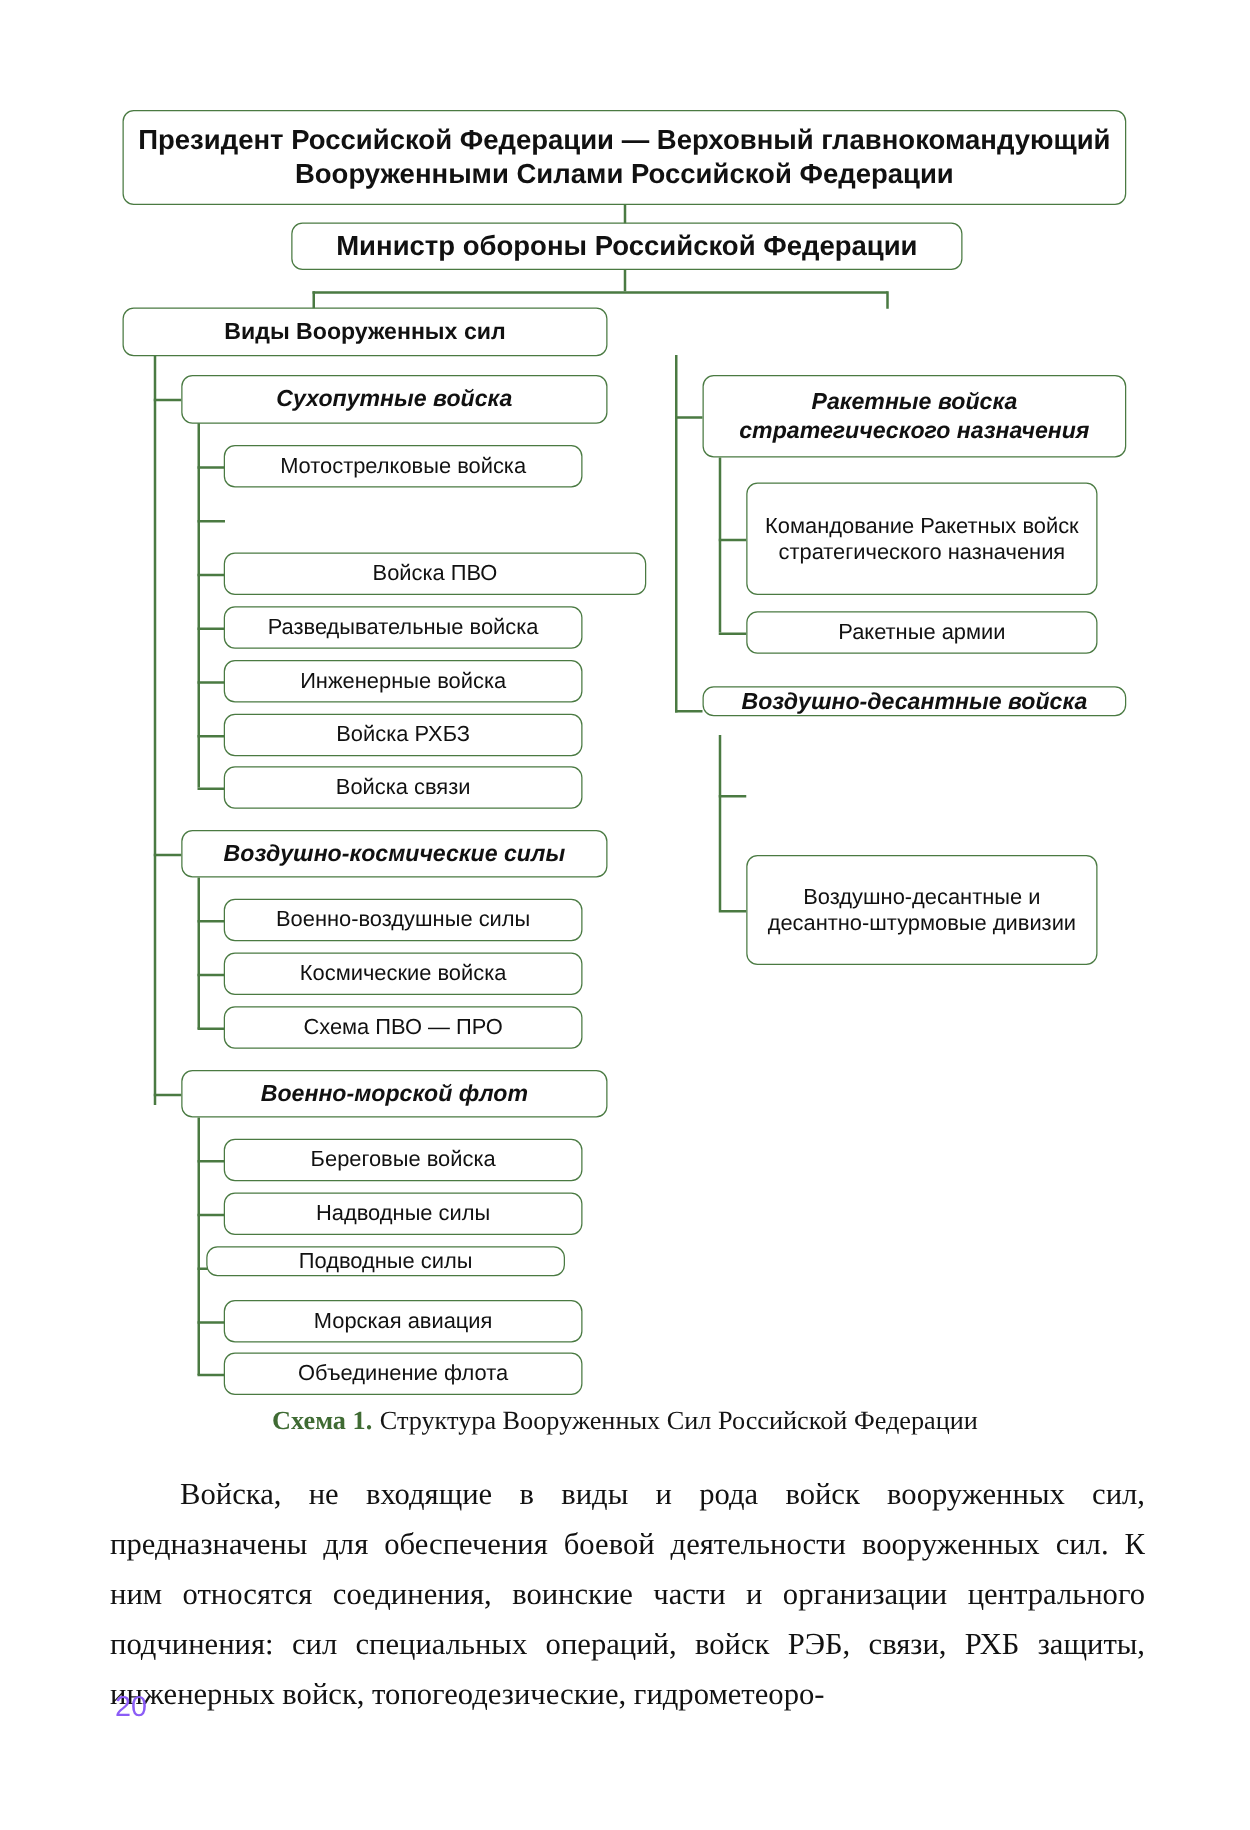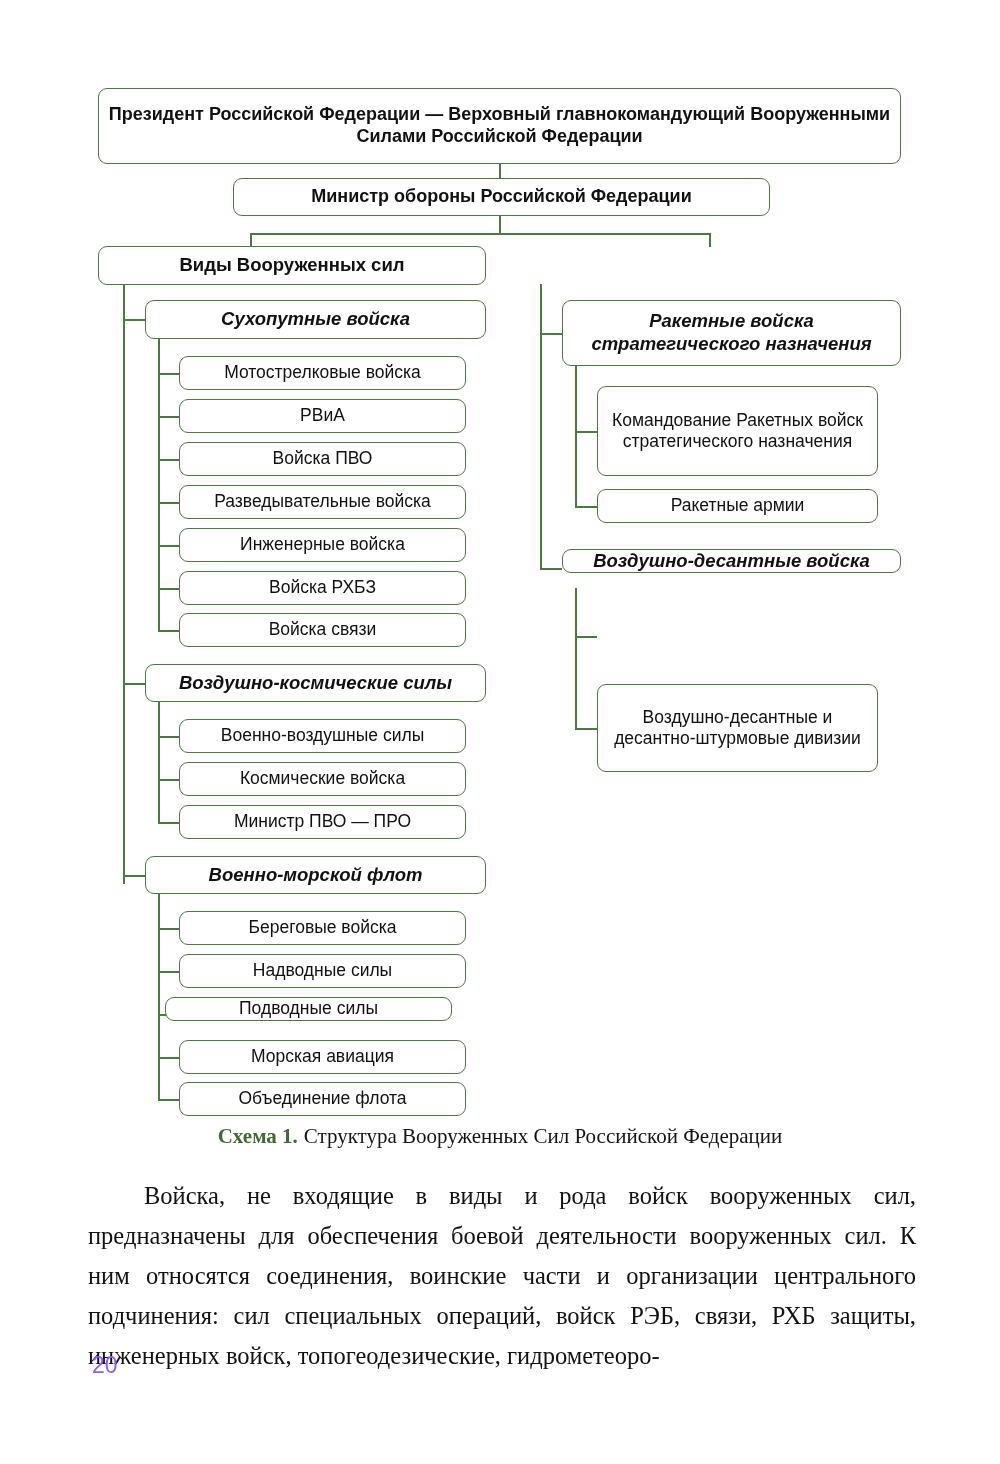--- a/index.html
+++ b/index.html
@@ -27,21 +27,21 @@
     align-items:center;
     justify-content:center;
     text-align:center;
     line-height:1.22;
     color:#111111;
     z-index:3;
     padding:2px 8px;
   }
   .node span{display:block;width:100%;}
 
-  .lvl1{font-weight:bold;font-size:18px;}
+  .lvl1{font-weight:bold;font-size:22px;}
   .lvl2{font-weight:bold;font-size:18.5px;}
   .branch{font-weight:bold;font-style:italic;font-size:18.5px;}
   .leaf{font-weight:normal;font-size:17.5px;}
 
   
   .ln{position:absolute;background:#4a7a42;z-index:1;}
   .v{width:1.6px;}
   .h{height:1.6px;}
 
   
@@ -140,24 +140,21 @@
       <span>Виды Вооруженных сил</span>
     </div>
 
 
     <div class="node branch" style="left:145px;top:300px;width:341px;height:39px;">
       <span>Сухопутные войска</span>
     </div>
     <div class="node leaf" style="left:179px;top:356px;width:287px;height:34px;">
       <span>Мотострелковые войска</span>
     </div>
-    <div class="node leaf" style="left:179px;top:399px;width:287px;height:34px;">
-      <span>РВиА</span>
-    </div>
-    <div class="node leaf" style="left:179px;top:442px;width:287px;height:34px;">
+    <div class="node leaf" style="left:179px;top:442px;width:338px;height:34px;">
       <span>Войска ПВО</span>
     </div>
     <div class="node leaf" style="left:179px;top:528px;width:287px;height:34px;">
       <span>Инженерные войска</span>
     </div>
     <div class="node leaf" style="left:179px;top:485px;width:287px;height:34px;">
       <span>Разведывательные войска</span>
     </div>
     <div class="node leaf" style="left:179px;top:571px;width:287px;height:34px;">
       <span>Войска РХБЗ</span>
@@ -169,21 +166,21 @@
     <div class="node branch" style="left:145px;top:664px;width:341px;height:38px;">
       <span>Воздушно-космические силы</span>
     </div>
     <div class="node leaf" style="left:179px;top:719px;width:287px;height:34px;">
       <span>Военно-воздушные силы</span>
     </div>
     <div class="node leaf" style="left:179px;top:762px;width:287px;height:34px;">
       <span>Космические войска</span>
     </div>
     <div class="node leaf" style="left:179px;top:805px;width:287px;height:34px;">
-      <span>Министр ПВО — ПРО</span>
+      <span>Схема ПВО — ПРО</span>
     </div>
 
     <div class="node branch" style="left:145px;top:856px;width:341px;height:38px;">
       <span>Военно-морской флот</span>
     </div>
     <div class="node leaf" style="left:179px;top:911px;width:287px;height:34px;">
       <span>Береговые войска</span>
     </div>
     <div class="node leaf" style="left:179px;top:954px;width:287px;height:34px;">
       <span>Надводные силы</span>

